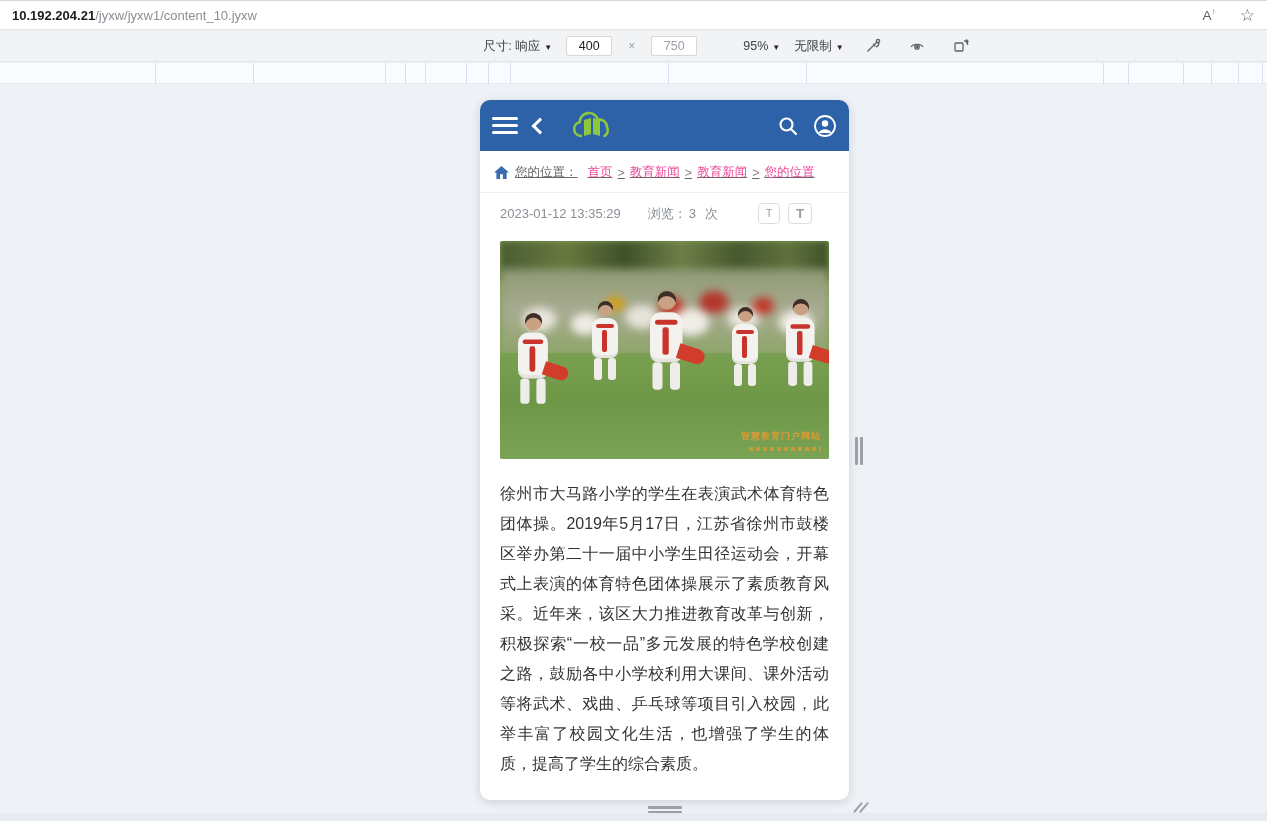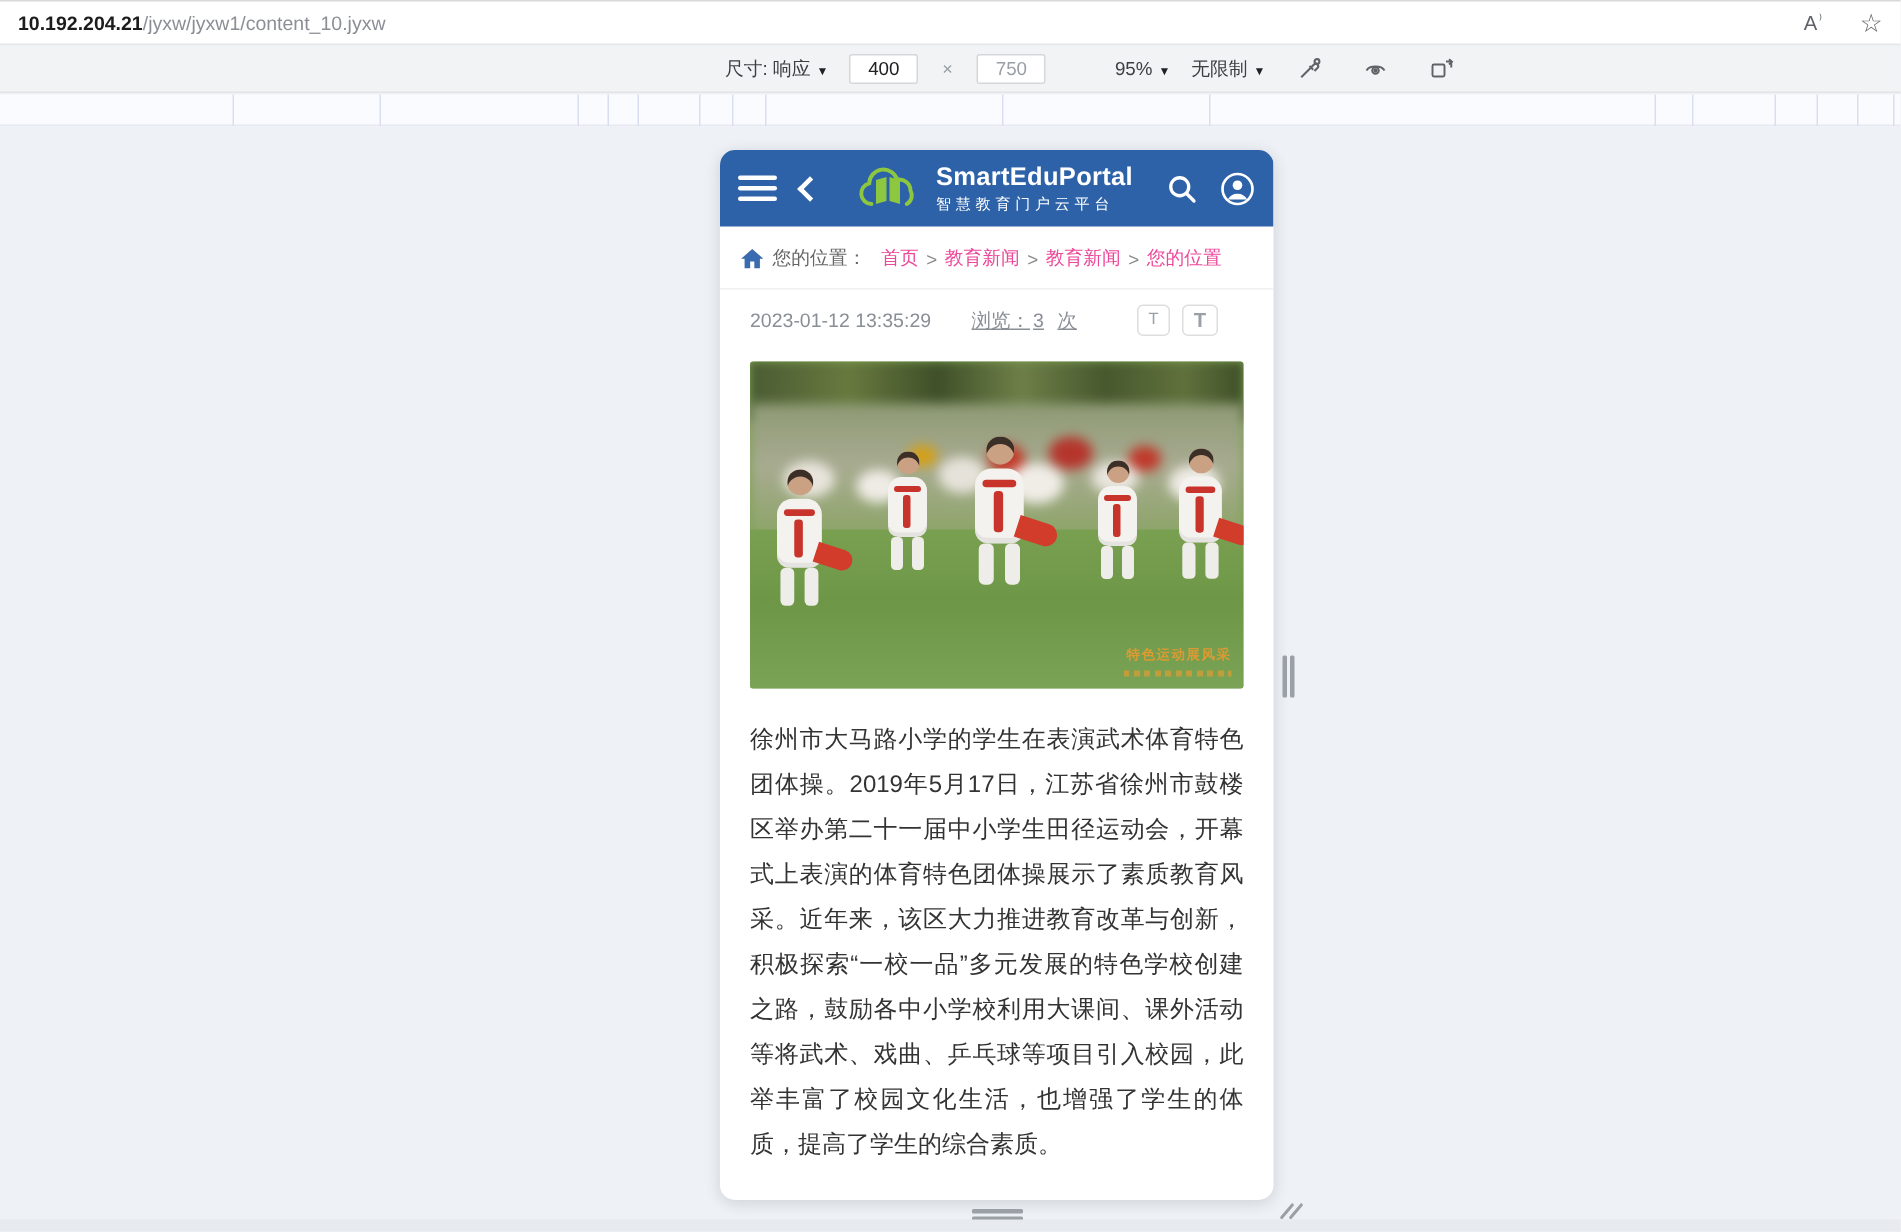--- a/index.html
+++ b/index.html
@@ -54,30 +54,30 @@
   .back-chev { width:12px; height:12px; border-left:3px solid #fff; border-bottom:3px solid #fff;
     transform:rotate(45deg); margin:0 10px 0 2px; }
   .logo-wrap { display:flex; align-items:center; margin-left:14px; }
   .logo-svg { width:46px; height:36px; margin-right:8px; }
   .brand-title { font-size:17px; font-weight:700; letter-spacing:.2px; line-height:1.15; }
   .brand-sub { font-size:10px; letter-spacing:3.2px; margin-top:2px; }
   .hd-search { margin-left:auto; width:22px; height:22px; }
   .hd-user { width:24px; height:24px; margin-left:14px; }
 
   .breadcrumb { display:flex; align-items:center; padding:13px 14px 11px 14px;
-    font-size:12.5px; color:#666; border-bottom:1px solid #f0f0f0; }
+    font-size:12.5px; color:#666; border-bottom:1px solid #f0f0f0;text-decoration:underline; }
   .home-ic { width:15px; height:13px; margin-right:6px; }
   .bc-label { color:#666; margin-right:10px; }
   .bc-item { color:#ec4899; }
   .bc-sep { color:#888; margin:0 5px; }
 
   .art-title { font-size:22px; font-weight:600; color:#303133; padding:17px 20px 4px 20px; }
   .meta-row { display:flex; align-items:center; padding:10px 20px 0 20px;
     font-size:13px; color:#8a8f96; }
-  .meta-views { margin-left:27px;text-decoration:underline; }
+  .meta-views { margin-left:27px; }
   .meta-views .cnt { margin:0 9px 0 2px; }
   .font-btns { margin-left:auto; margin-right:17px; display:flex; gap:8px; }
   .t-btn { border:1px solid #ddd; border-radius:4px; background:#fff; color:#9aa0a6;
     width:24px; height:21px; line-height:19px; text-align:center; }
   .t-btn.small { font-size:11px; width:22px; }
   .t-btn.large { font-size:13.5px; font-weight:600; }
 
   
   .photo { position:relative; margin:17px 20px 0 20px; width:329px; height:218px;
     border-radius:2px; overflow:hidden; background:#7ba052; }
@@ -206,24 +206,20 @@
           <span></span>
           <span></span>
         </div>
       <div class="back-chev"></div>
       <div class="logo-wrap">
         <svg class="logo-svg" viewBox="0 0 46 36" fill="none">
           <path d="M11 28 a7 7 0 0 1 -1.5 -13.8 a9.5 9.5 0 0 1 18.6 -2.4 a7.5 7.5 0 0 1 8.9 7.3 a6.5 6.5 0 0 1 -2.5 8.9" stroke="#8dc63f" stroke-width="2.6" stroke-linecap="round"></path>
           <path d="M14 12 L21 10 L21 26 L14 28 Z" fill="#8dc63f"></path>
           <path d="M30 12 L23 10 L23 26 L30 28 Z" fill="#8dc63f"></path>
         </svg>
-        <div>
-          <div class="brand-title">SmartEduPortal</div>
-          <div class="brand-sub">智慧教育门户云平台</div>
-        </div>
       </div>
       <svg class="hd-search" viewBox="0 0 22 22" fill="none" stroke="#ffffff" stroke-width="2.2">
           <circle cx="9.5" cy="9.5" r="6"></circle>
           <path d="M14 14 L19 19" stroke-linecap="round"></path>
         </svg>
       <svg class="hd-user" viewBox="0 0 24 24" fill="none" stroke="#ffffff" stroke-width="1.8">
           <circle cx="12" cy="12" r="10"></circle>
           <circle cx="12" cy="9.5" r="3.2" fill="#ffffff" stroke="none"></circle>
           <path d="M5.5 19 a7.5 7.5 0 0 1 13 0" fill="#ffffff" stroke="none"></path>
         </svg>
@@ -296,21 +292,21 @@
       <div class="kid" style="left:286px; top:58px; transform:scale(1.1); transform-origin:top left;">
         <div class="head"></div>
           <div class="torso">
             <div class="fan"></div>
           </div>
           <div class="legs">
             <i></i>
             <i></i>
           </div>
       </div>
-      <div class="watermark">特色运动展风采</div>
+      <div class="watermark">智慧教育门户网站</div>
       <div class="watermark-sub"></div>
     </div>
 
     <div class="art-body">徐州市大马路小学的学生在表演武术体育特色团体操。2019年5月17日，江苏省徐州市鼓楼区举办第二十一届中小学生田径运动会，开幕式上表演的体育特色团体操展示了素质教育风采。近年来，该区大力推进教育改革与创新，积极探索“一校一品”多元发展的特色学校创建之路，鼓励各中小学校利用大课间、课外活动等将武术、戏曲、乒乓球等项目引入校园，此举丰富了校园文化生活，也增强了学生的体质，提高了学生的综合素质。</div>
 
   </div>
 
   <div class="handle-right">
       <i></i>
       <i></i>

